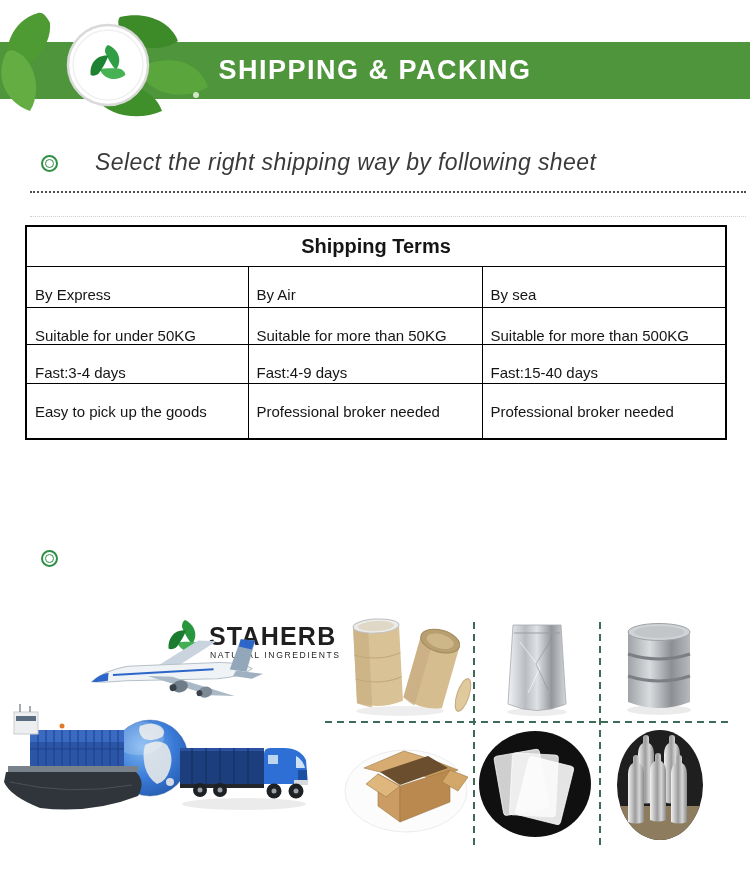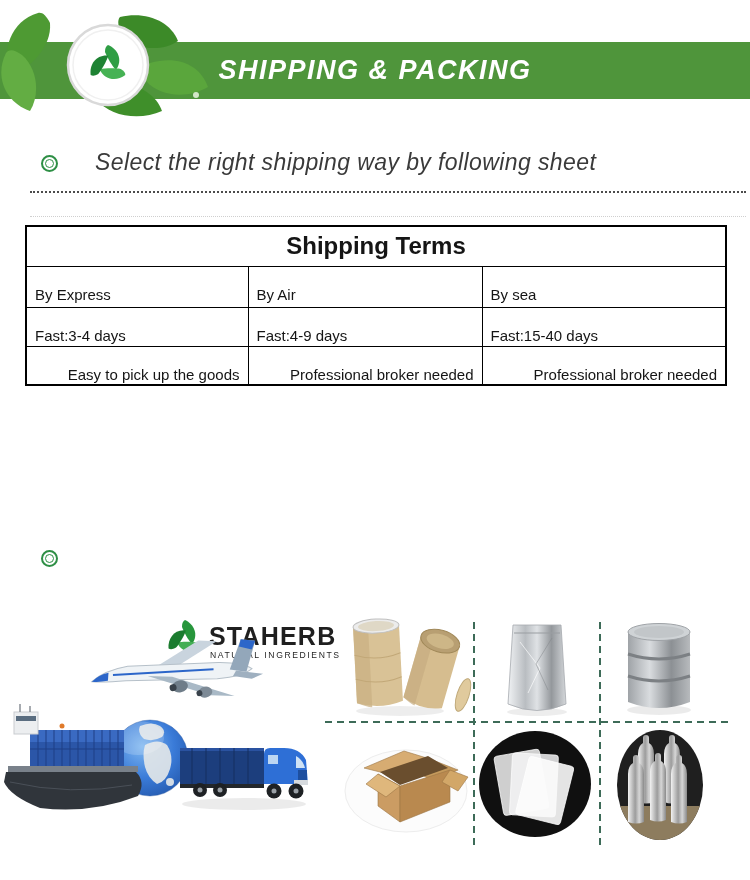--- a/index.html
+++ b/index.html
@@ -1,20 +1,20 @@
 <!DOCTYPE html>
 <html><head>
 <meta charset="utf-8">
 <style>
   html,body{margin:0;padding:0;background:#fff;}
   .page{position:relative;width:750px;height:880px;background:#fff;overflow:hidden;
         font-family:"Liberation Sans",sans-serif;}
 
   
-  .band{position:absolute;left:0;top:42px;width:750px;height:57px;background:#4f953b;z-index:1;font-style:italic;}
+  .band{position:absolute;left:0;top:42px;width:750px;height:57px;background:#4f953b;z-index:1;}
   .band-title{width:100%;text-align:center;line-height:57px;font-size:27px;font-weight:700;
               letter-spacing:1.5px;color:#ffffff;}
   .leaf-deco{position:absolute;left:0;top:3px;z-index:2;}
 
   
   .bullet{position:absolute;width:17px;height:17px;border:2px solid #2e8f45;border-radius:50%;box-sizing:border-box;}
   .bullet::after{content:"";position:absolute;left:2px;top:2px;right:2px;bottom:2px;
                  border:1.5px solid #2e8f45;border-radius:50%;}
   .b1{left:41px;top:155px;}
   .b2{left:41px;top:550px;}
@@ -22,24 +22,24 @@
   .h1{left:95px;top:149px;text-align:right;}
   .h2{left:95px;top:544px;}
   .dot1{position:absolute;left:30px;top:191px;width:716px;height:0;border-top:2px dotted #4c4c4c;}
   .dot2{position:absolute;left:30px;top:216px;width:716px;height:0;border-top:1px dotted #cfcfcf;}
 
   
   table.terms{position:absolute;left:25px;top:225px;width:700px;border-collapse:collapse;
               table-layout:fixed;border:2px solid #000;}
   table.terms td{border:1px solid #000;padding:19px 8px 0 8px;font-size:15px;color:#151515;
                  vertical-align:top;white-space:nowrap;overflow:hidden;font-weight:400;}
-  tr.t-title td{text-align:center;font-weight:700;font-size:24px;vertical-align:middle;padding:0;}
+  tr.t-title td{text-align:center;font-weight:700;font-size:20px;vertical-align:middle;padding:0;}
   tr.t-title{height:40px;}
   tr.t-head{height:41px;}
-  tr.r0{height:37px;} tr.r1{height:39px;} tr.r2{height:40px;} tr.r3{height:31px;} tr.r4{height:39px;text-align:right;}
+  tr.r0{height:37px;} tr.r1{height:39px;} tr.r2{height:40px;} tr.r3{height:31px;} tr.r4{height:56px;}
   tr.r3 td{padding-top:5px;}
 
   
   .collage{position:absolute;left:0;top:598px;}
   .packgrid{position:absolute;left:320px;top:598px;}
   svg text{font-family:"Liberation Sans",sans-serif;}
 </style>
 </head>
 <body>
 
@@ -81,20 +81,25 @@
         <col style="width:244px">
       </colgroup>
     <tbody>
         <tr class="t-title">
       <td colspan="3">Shipping Terms</td>
     </tr>
     <tr class="t-head">
       <td>By Express</td>
       <td>By Air</td>
       <td>By sea</td>
+    </tr>
+    <tr class="r0">
+      <td>Suitable for under 50KG</td>
+      <td>Suitable for more than 50KG</td>
+      <td>Suitable for more than 500KG</td>
     </tr>
     <tr class="r1">
       <td>Fast:3-4 days</td>
       <td>Fast:4-9 days</td>
       <td>Fast:15-40 days</td>
     </tr>
     <tr class="r4">
       <td>Easy to pick up the goods</td>
       <td>Professional broker needed</td>
       <td>Professional broker needed</td>

